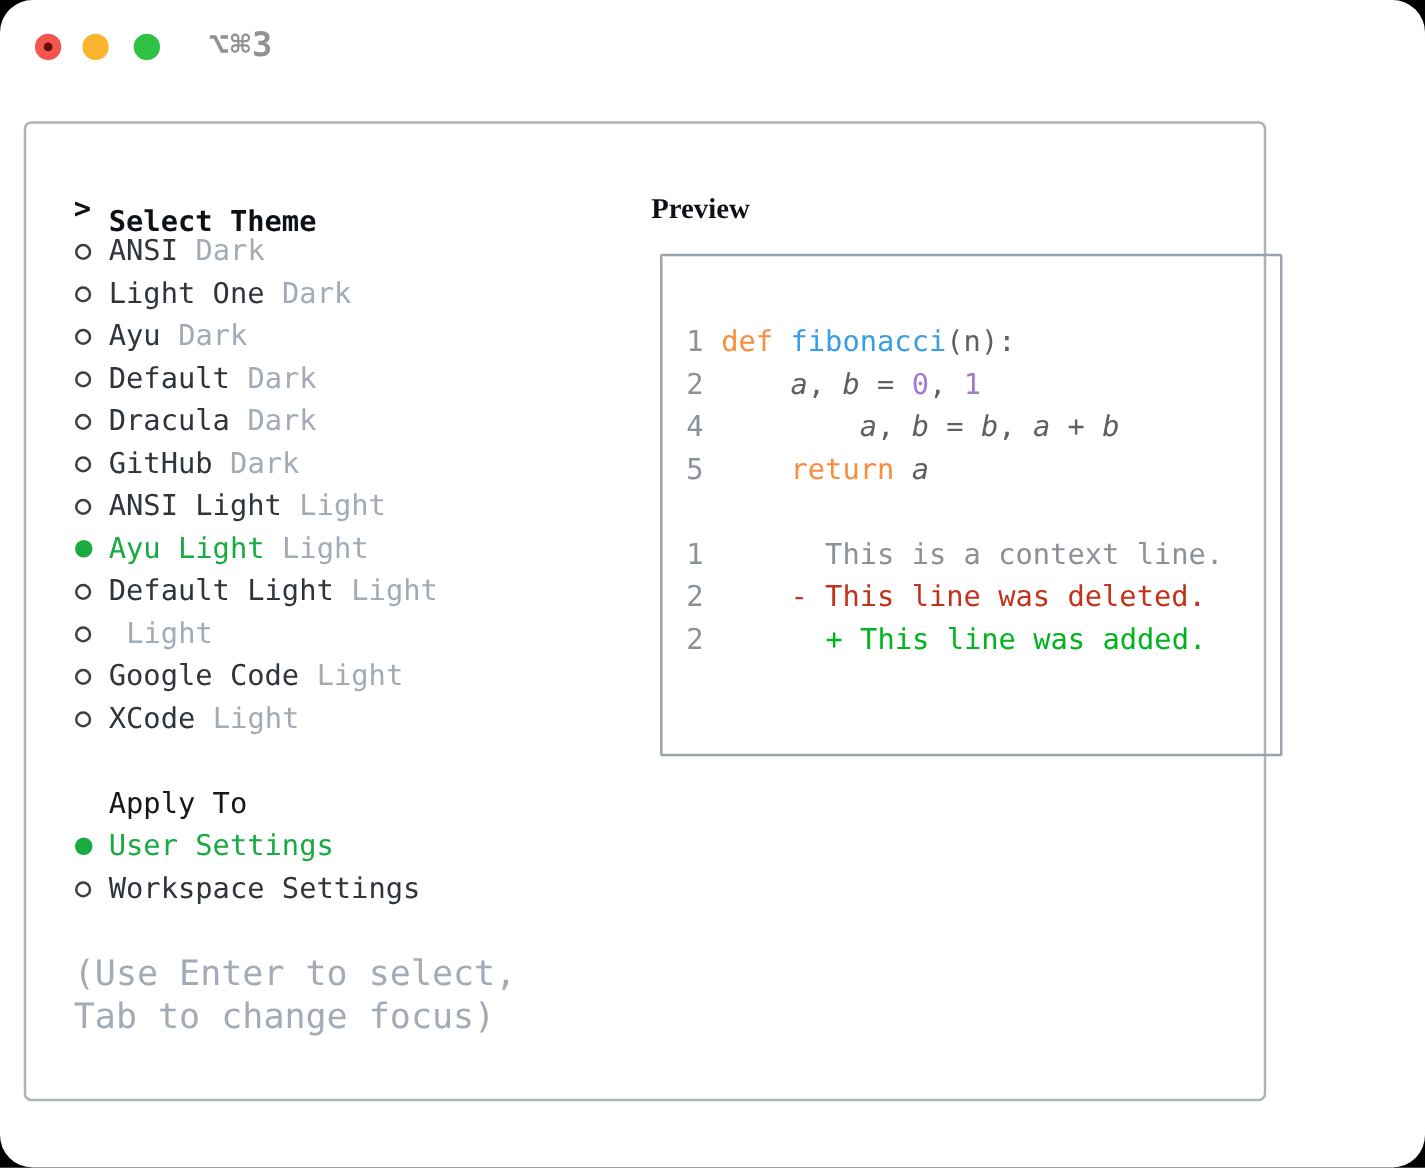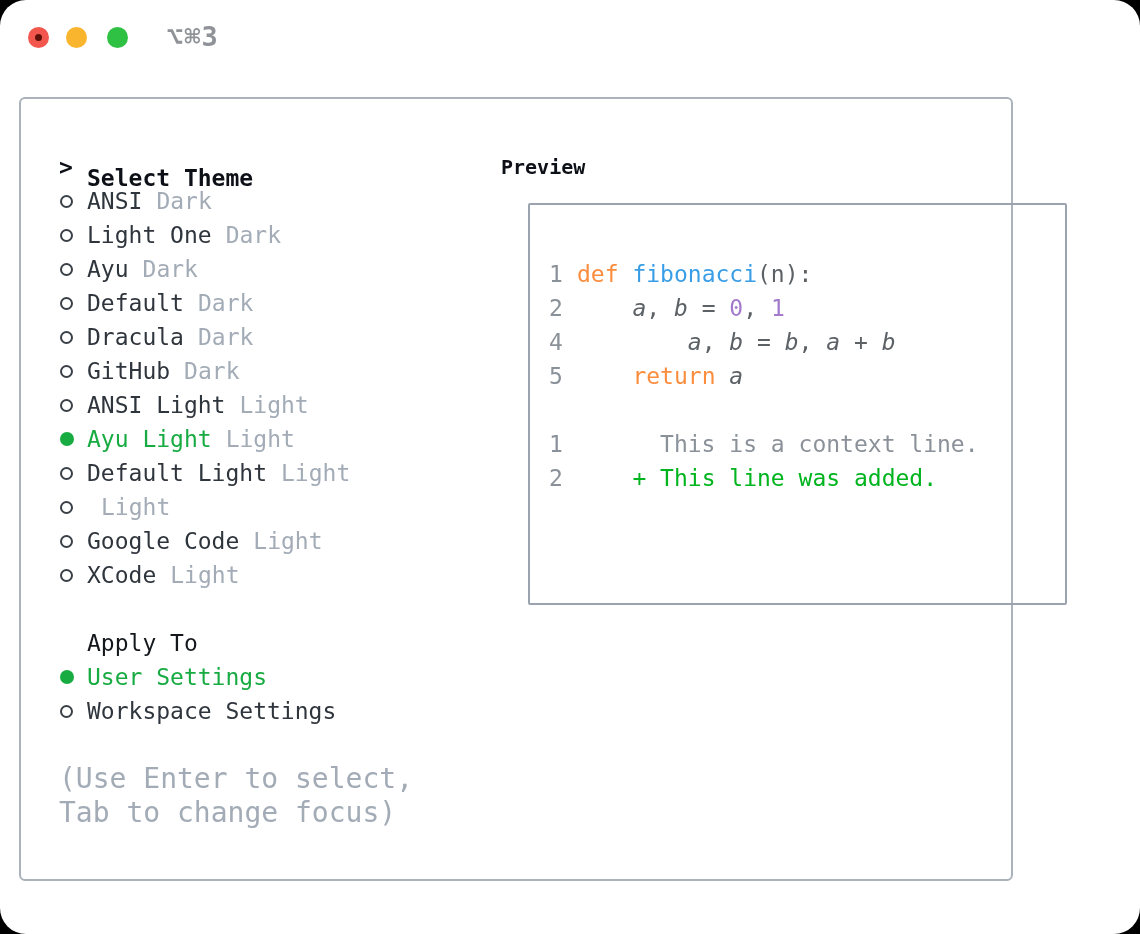--- a/index.html
+++ b/index.html
@@ -22,34 +22,34 @@
   .radio{width:13px;height:13px;border-radius:50%;border:2px solid #3a4047;box-sizing:border-box;margin-left:1px;}
   .radio.sel{border:none;background:var(--ui-green,#17ab42);width:14px;height:14px;}
   .iname{color:var(--item,#2f353c);}
   .iname.sel{color:var(--ui-green,#17ab42);}
   .tag{color:var(--tag,#a2abb6);margin-left:14px;}
   .left-col{position:absolute;left:38px;top:51px;}
   .apply-block{position:absolute;left:38px;top:527px;}
   .apply-heading{color:#14181d;}
   .help{position:absolute;left:38px;top:663px;width:412px;font-size:28px;line-height:34px;color:var(--help,#a2abb6);white-space:pre-wrap;}
   
-  .pv-heading{position:absolute;left:480px;top:51px;height:34px;line-height:34px;font-size:20px;font-weight:bold;color:var(--heading,#0d1117);}
-  .pv-box{position:absolute;left:507px;top:104px;width:539px;height:402px;border:2px solid var(--preview-border,#9aa3ae);border-radius:2px;box-sizing:border-box;}
+  .pv-heading{position:absolute;left:500px;top:51px;height:34px;line-height:34px;font-size:23px;font-weight:bold;color:var(--heading,#0d1117);font-family:Liberation Serif, serif;}
+  .pv-box{position:absolute;left:507px;top:104px;width:498px;height:402px;border:2px solid var(--preview-border,#9aa3ae);border-radius:2px;box-sizing:border-box;}
   .code{position:absolute;left:19px;top:52px;}
   .crow{height:34px;line-height:34px;font-size:23px;white-space:pre;}
   .ln{display:inline-block;width:28px;color:var(--linenum,#8a9199);}
   .tk-keyword{color:var(--keyword,#fa8d3e);}
   .tk-function{color:var(--function,#399ee6);}
   .tk-number{color:var(--number,#a37acc);}
   .tk-builtin{color:var(--builtin,#f07171);}
   .tk-plain{color:var(--code-fg,#5c6166);}
   .tk-var{color:var(--code-fg,#5c6166);font-style:italic;}
   .tk-context{color:var(--context,#8a9199);}
   .tk-deleted{color:var(--deleted,#c2331d);}
-  .tk-added{color:var(--added,#00b41e);}
+  .tk-added{color:var(--added,#00b41e);margin-left:28px;}
 </style>
 </head>
 <body>
 
 <div class="window">
 
   <div class="titlebar">
     <div class="tl red">
       <span class="dot"></span>
     </div>
@@ -96,18 +96,19 @@
 
     <div class="pv-box">
       <div class="code">
 
       <div class="crow"><span class="ln">1</span><span class="tk-keyword">def </span><span class="tk-function">fibonacci</span><span class="tk-plain">(n):</span></div>
           <div class="crow"><span class="ln">2</span><span class="tk-plain">    </span><span class="tk-var">a</span><span class="tk-plain">, </span><span class="tk-var">b</span><span class="tk-plain"> = </span><span class="tk-number">0</span><span class="tk-plain">, </span><span class="tk-number">1</span></div>
           <div class="crow"><span class="ln">4</span><span class="tk-plain">        </span><span class="tk-var">a</span><span class="tk-plain">, </span><span class="tk-var">b</span><span class="tk-plain"> = </span><span class="tk-var">b</span><span class="tk-plain">, </span><span class="tk-var">a</span><span class="tk-plain"> + </span><span class="tk-var">b</span></div>
           <div class="crow"><span class="ln">5</span><span class="tk-plain">    </span><span class="tk-keyword">return</span><span class="tk-plain"> </span><span class="tk-var">a</span></div>
           <div class="crow"><span class="ln"></span></div>
           <div class="crow"><span class="ln">1</span><span class="tk-context">      This is a context line.</span></div>
+          <div class="crow"><span class="ln">2</span><span class="tk-plain">    </span><span class="tk-deleted">- This line was deleted.</span></div>
           <div class="crow"><span class="ln">2</span><span class="tk-plain">    </span><span class="tk-added">+ This line was added.</span></div>
         </div>
     </div>
 
   </div>
 </div>
 
 </body></html>

